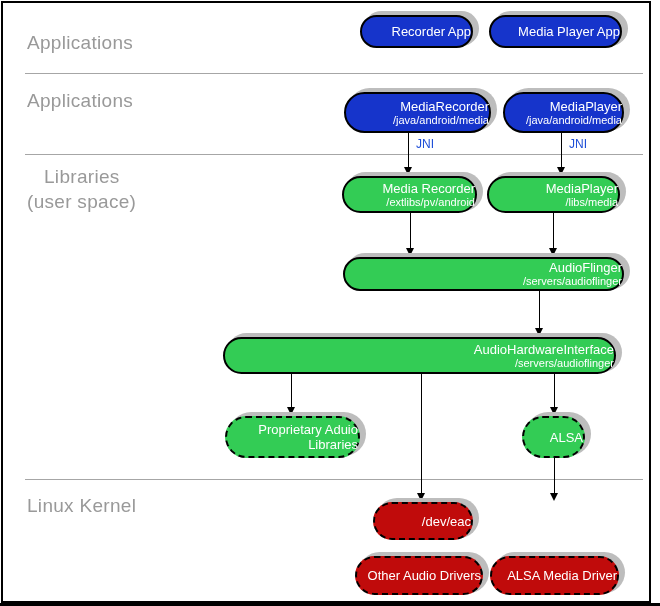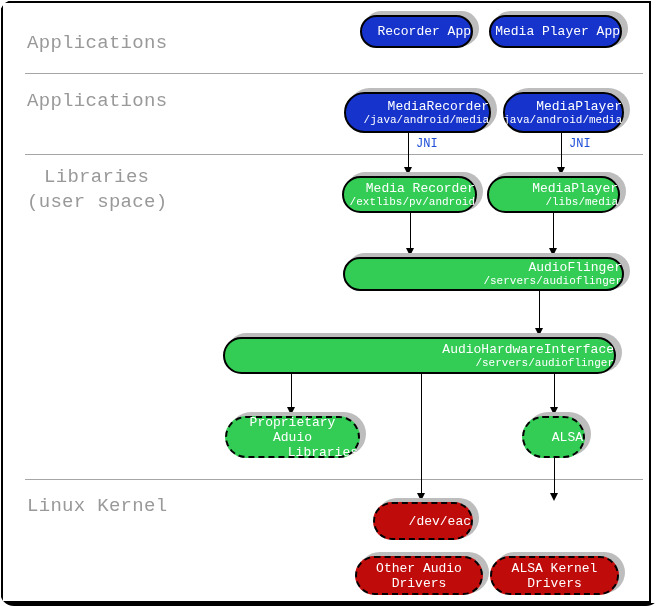--- a/index.html
+++ b/index.html
@@ -6,22 +6,21 @@
     --app-blue:#1634cb;
     --lib-green:#33cc55;
     --kernel-red:#c00b0b;
     --shadow-gray:#bdbdbd;
     --label-gray:#999999;
     --divider-gray:#a6a6a6;
   }
   html,body{margin:0;padding:0;background:#fff;}
   #canvas{
     position:relative;width:660px;height:606px;background:#fff;overflow:hidden;
-    font-family:Liberation Mono, monospace;
-    border-radius:14px;
+    font-family:Liberation Sans, sans-serif;
   }
   .frame{
     position:absolute;left:1px;top:1px;width:646px;height:598px;
     border:2px solid #000;box-sizing:content-box;background:transparent;
   }
   .bottom-strip{position:absolute;left:0;bottom:0;width:660px;height:3px;background:#000;}
   .divider{position:absolute;left:25px;width:618px;height:1px;background:var(--divider-gray);}
   .layer-label{
     position:absolute;color:var(--label-gray);font-size:19px;line-height:22px;
     white-space:nowrap;letter-spacing:0.3px;
@@ -139,15 +138,15 @@
       <i class="head"></i>
     </div>
 
   <div class="pill red dashed" style="left:373px;top:502px;width:100px;height:38px">
     <span class="bt">/dev/eac</span>
   </div>
   <div class="pill red dashed" style="left:355px;top:556px;width:128px;height:39px">
     <span class="bt">Other Audio Drivers</span>
   </div>
   <div class="pill red dashed" style="left:490px;top:556px;width:129px;height:39px">
-    <span class="bt">ALSA Kernel Drivers</span>
+    <span class="bt">ALSA Media Driver</span>
   </div>
 </div>
 
 </body></html>

